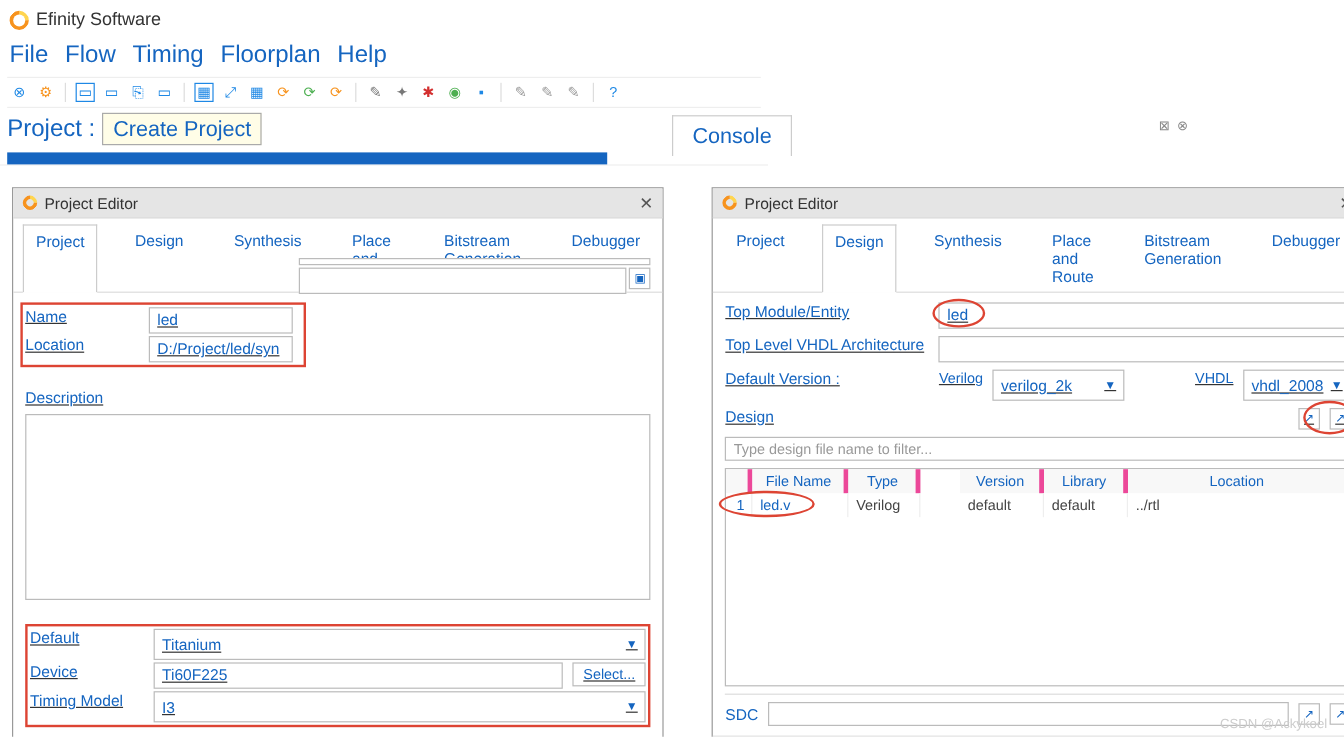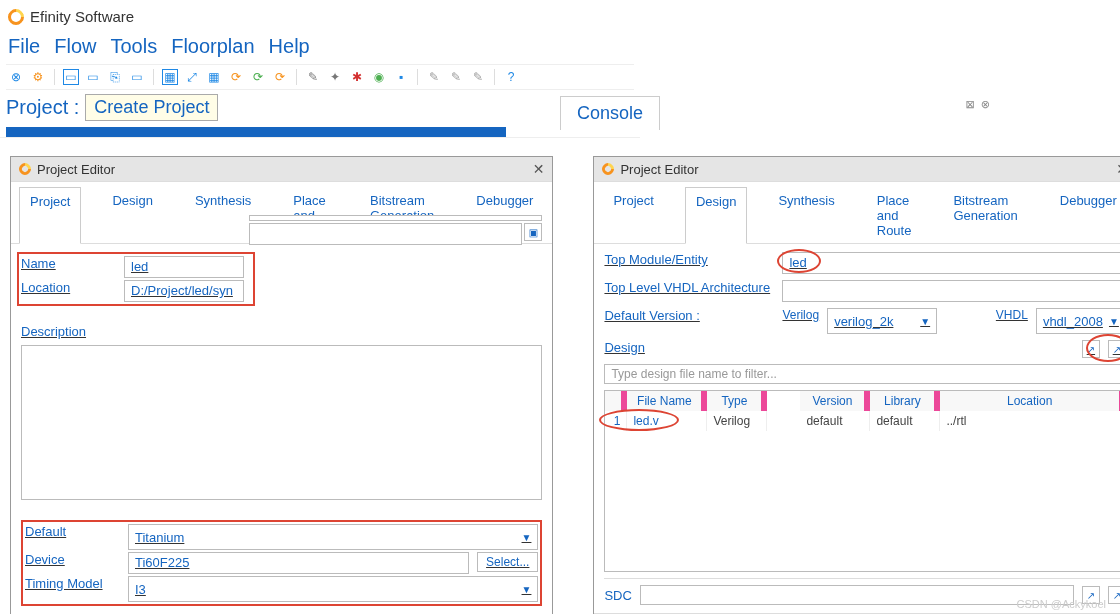--- a/index.html
+++ b/index.html
@@ -34,21 +34,21 @@
   .inp { flex:1; border:1px solid #bbb; height:22px; padding:2px 6px; font-size:13px; color:#1565c0; background:#fff;}
   .textarea { flex:1; border:1px solid #bbb; height:150px;}
   .dropdown { display:flex; align-items:center; justify-content:space-between; border:1px solid #bbb; height:22px; padding:12px 6px; color:#1565c0; font-size:13px; flex:1; background:#fff;}
   .chev { color:#1565c0; font-size:10px;}
   .redbox { border:2px solid #d43; padding:1px;}
   .btnrow { display:flex; justify-content:flex-end; gap:8px; padding:6px 10px; }
   .btn { border:1px solid #bbb; padding:3px 12px; font-size:12px; color:#1565c0; background:#fff;}
   .small-icon-box { width:18px; height:18px; border:1px solid #bbb; display:flex; align-items:center; justify-content:center; font-size:10px; color:#1565c0;}
   .table { border:1px solid #bbb;}
   .thead, .trow { display:flex; }
-  .thead .cell { background:#f8f8f8; border-right:6px solid #ec4899; padding:3px 6px; color:#1565c0; font-size:12px; text-align:center;}
+  .thead .cell { background:#f8f8f8; border-right:4px solid #ec4899; padding:3px 6px; color:#1565c0; font-size:12px; text-align:center;}
   .trow .cell { border-right:1px solid #eee; padding:3px 6px; color:#444; font-size:12px;}
   .c0 {width:22px;} .c1{width:80px;} .c2{width:60px;} .c3{width:70px;margin-left:33px;} .c4{width:70px;} .c5{flex:1;}
   .filter { border:1px solid #bbb; padding:2px 6px; color:#999; font-size:12px;}
   .section-title { color:#1565c0; font-size:13px;}
   .watermark { position:absolute; right:14px; bottom:4px; color:#ccc; font-size:11px;}
   .console-icons { display:flex; gap:6px; position:absolute; right:130px; top:98px; font-size:11px; color:#888;}
   .sdc-row { display:flex; align-items:center; gap:8px; border-top:1px solid #ddd; padding-top:6px; margin-top:auto;}
   .filler { flex:1; border:1px solid #bbb; height:20px;}
   .red-annot { position:absolute; border:2px solid #d43; border-radius:50%; pointer-events:none;}
 </style>
@@ -56,21 +56,21 @@
 <body>
 
 <div class="top-app">
   <div class="app-title">
     <span class="logo-swirl"></span>
     <span>Efinity Software</span>
   </div>
   <div class="menubar">
     <span>File</span>
     <span>Flow</span>
-    <span>Tools</span>
+    <span>Timing</span>
     <span>Floorplan</span>
     <span>Help</span>
   </div>
   <div class="toolbar">
     <span class="tb-icon">⊗</span>
     <span class="tb-icon" style="color:#f7931e">⚙</span>
     <span class="tb-sep"></span>
     <span class="tb-icon" style="border:1px solid #1e88e5;">▭</span>
     <span class="tb-icon">▭</span>
     <span class="tb-icon">⎘</span>

